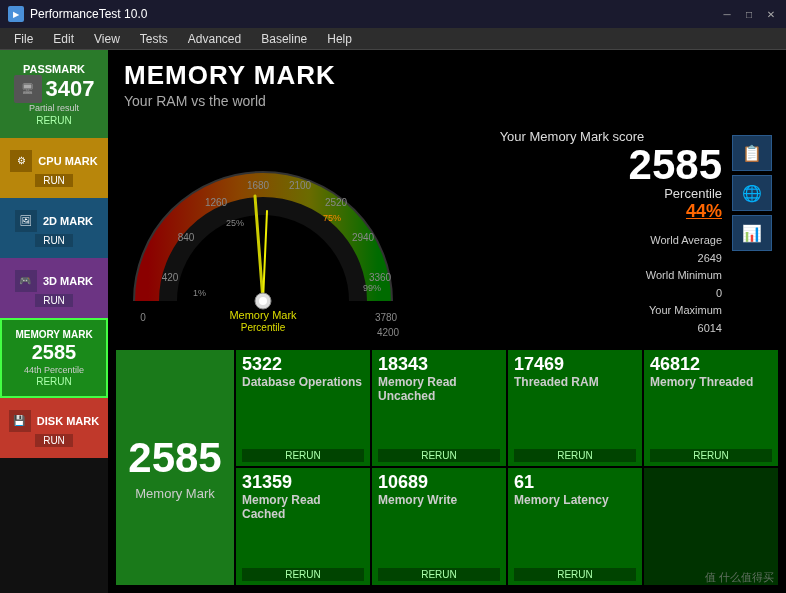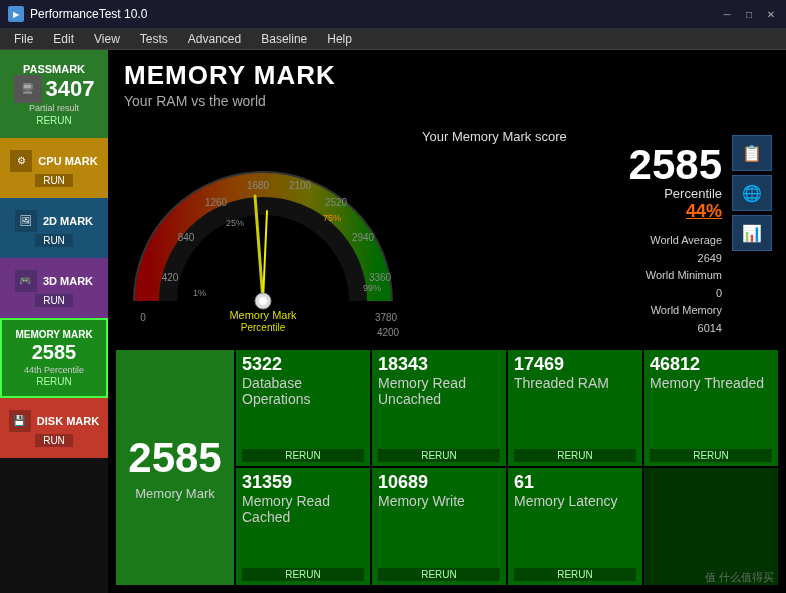--- a/index.html
+++ b/index.html
@@ -59,21 +59,21 @@
     .content-header { background: #000; padding: 10px 16px 8px; }
     .content-header h1 { font-size: 26px; font-weight: bold; color: #fff; letter-spacing: 1px; }
     .content-header p { font-size: 14px; color: #aaa; margin-top: 2px; }
 
     
     .gauge-area { display: flex; padding: 4px 10px; gap: 10px; }
 
     
     .gauge-container { position: relative; width: 290px; height: 220px; }
     .gauge-svg { width: 290px; height: 220px; }
-    .score-label { font-size: 13px; color: #ddd; text-align: left; }
+    .score-label { font-size: 13px; color: #ddd; text-align: center; }
     .score-value { font-size: 42px; font-weight: bold; color: #fff; text-align: right; line-height: 1; }
     .percentile-label { font-size: 13px; color: #ddd; text-align: right; }
     .percentile-value { font-size: 18px; font-weight: bold; color: #ff6600; text-align: right; text-decoration: underline; }
     .world-stats { margin-top: 10px; text-align: right; font-size: 11px; color: #ccc; line-height: 1.6; }
     .world-stats span { display: block; }
 
     .score-icons { display: flex; flex-direction: column; gap: 4px; margin-left: 10px; margin-top: 6px; }
     .score-icon-btn { width: 40px; height: 36px; background: #1a3a5c; border: 1px solid #2a5a8c; display: flex; align-items: center; justify-content: center; cursor: pointer; color: #88aacc; font-size: 16px; }
 
     .score-row { display: flex; align-items: flex-start; }
@@ -82,21 +82,21 @@
     .bottom-grid { display: flex; flex: 1; margin: 0 8px 8px; gap: 2px; }
 
     .big-score-cell { background: #1a7a1a; width: 118px; display: flex; flex-direction: column; align-items: center; justify-content: center; cursor: pointer; }
     .big-score-num { font-size: 42px; font-weight: bold; color: #fff; }
     .big-score-lbl { font-size: 13px; color: #ccc; margin-top: 4px; }
 
     .grid-cells { flex: 1; display: grid; grid-template-columns: repeat(4, 1fr); grid-template-rows: repeat(2, 1fr); gap: 2px; }
 
     .grid-cell { background: #006600; display: flex; flex-direction: column; padding: 4px 6px; cursor: pointer; position: relative; }
     .grid-cell .gc-value { font-size: 18px; font-weight: bold; color: #fff; }
-    .grid-cell .gc-label { font-size: 14px; color: #ccc; flex: 1; }
+    .grid-cell .gc-label { font-size: 12px; color: #ccc; flex: 1; font-weight: bold; }
     .grid-cell .gc-rerun { font-size: 10px; color: #aaffaa; text-align: center; background: #004400; padding: 1px 0; margin-top: auto; }
   </style>
 </head>
 <body>
 
 <div class="title-bar">
   <div class="app-icon">▶</div>
   <span class="title-text">PerformanceTest 10.0</span>
   <div class="window-controls">
     <div class="win-btn">─</div>
@@ -243,21 +243,21 @@
           <div style="flex:1">
             <div class="score-label">Your Memory Mark score</div>
             <div class="score-value">2585</div>
             <div class="percentile-label">Percentile</div>
             <div class="percentile-value">44%</div>
             <div class="world-stats">
               <span>World Average</span>
               <span>2649</span>
               <span>World Minimum</span>
               <span>0</span>
-              <span>World Memory</span>
+              <span>Your Maximum</span>
               <span>6014</span>
             </div>
           </div>
           <div class="score-icons">
             <div class="score-icon-btn">📋</div>
             <div class="score-icon-btn">🌐</div>
             <div class="score-icon-btn">📊</div>
           </div>
         </div>
       </div>

